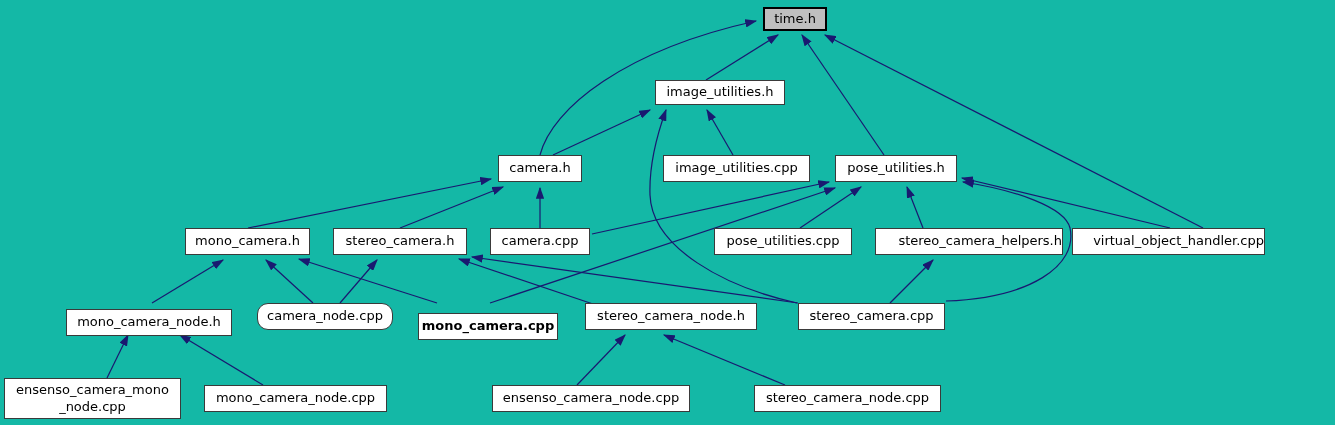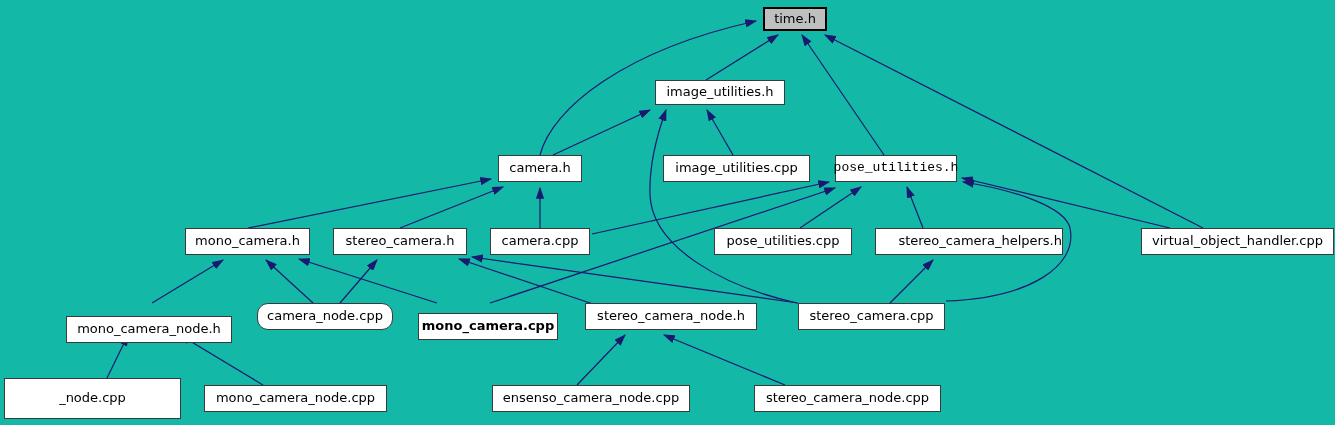--- a/index.html
+++ b/index.html
@@ -76,57 +76,58 @@
       </div>
       <div class="node" style="left: 627px; top: 80px; width: 130px; height: 25px; margin-left: 28px;">
         <span>image_utilities.h</span>
       </div>
       <div class="node" style="left: 498px; top: 155px; width: 84px; height: 27px;">
         <span>camera.h</span>
       </div>
       <div class="node" style="left: 663px; top: 155px; width: 147px; height: 27px;">
         <span>image_utilities.cpp</span>
       </div>
-      <div class="node" style="left: 835px; top: 155px; width: 122px; height: 27px; font-family: Liberation Mono, monospace;">
+      <div class="node" style="left: 835px; top: 155px; width: 122px; height: 27px;">
         <span>pose_utilities.h</span>
       </div>
       <div class="node" style="left: 185px; top: 228px; width: 125px; height: 27px;">
         <span>mono_camera.h</span>
       </div>
       <div class="node" style="left: 333px; top: 228px; width: 134px; height: 27px;">
         <span>stereo_camera.h</span>
       </div>
       <div class="node" style="left: 490px; top: 228px; width: 100px; height: 27px;">
         <span>camera.cpp</span>
       </div>
       <div class="node" style="left: 714px; top: 228px; width: 138px; height: 27px;">
         <span>pose_utilities.cpp</span>
       </div>
       <div class="node" style="left: 875px; top: 228px; width: 188px; height: 27px; align-items: flex-end;">
         <span>stereo_camera_helpers.h</span>
       </div>
-      <div class="node" style="left: 1141px; top: 228px; width: 193px; height: 27px;">
+      <div class="node" style="left: 1072px; top: 228px; width: 193px; height: 27px; align-items: flex-end;">
         <span>virtual_object_handler.cpp</span>
       </div>
-      <div class="node" style="left: 66px; top: 316px; width: 166px; height: 27px;">
+      <div class="node" style="left: 66px; top: 309px; width: 166px; height: 27px;">
         <span>mono_camera_node.h</span>
       </div>
       <div class="node" style="left: 257px; top: 303px; width: 136px; height: 27px; border-radius: 11px;">
         <span>camera_node.cpp</span>
       </div>
       <div class="node" style="left: 418px; top: 313px; width: 140px; height: 27px; font-weight: bold;">
         <span>mono_camera.cpp</span>
       </div>
       <div class="node" style="left: 585px; top: 303px; width: 172px; height: 27px;">
         <span>stereo_camera_node.h</span>
       </div>
       <div class="node" style="left: 798px; top: 303px; width: 147px; height: 27px;">
         <span>stereo_camera.cpp</span>
       </div>
       <div class="node" style="left: 4px; top: 378px; width: 177px; height: 41px;">
+        <span>ensenso_camera_mono</span>
         <span>_node.cpp</span>
       </div>
       <div class="node" style="left: 204px; top: 385px; width: 183px; height: 27px;">
         <span>mono_camera_node.cpp</span>
       </div>
       <div class="node" style="left: 492px; top: 385px; width: 198px; height: 27px;">
         <span>ensenso_camera_node.cpp</span>
       </div>
       <div class="node" style="left: 754px; top: 385px; width: 187px; height: 27px;">
         <span>stereo_camera_node.cpp</span>

